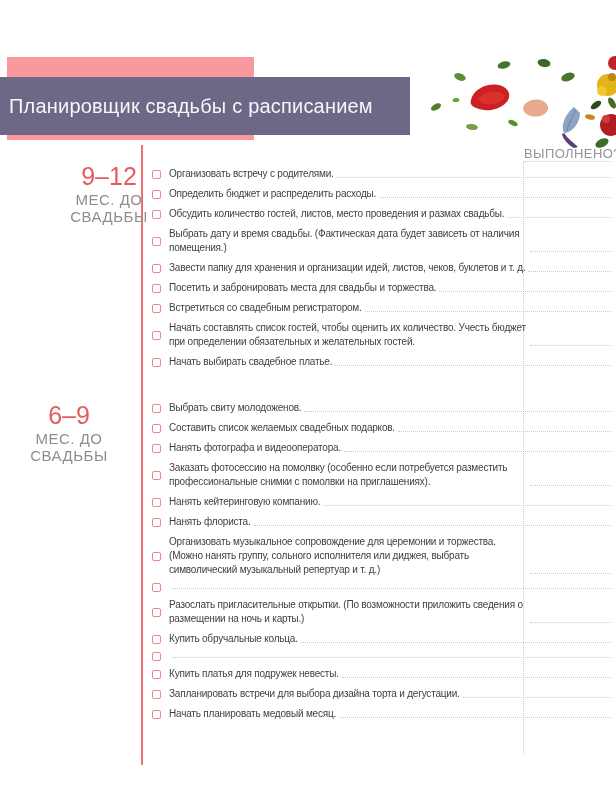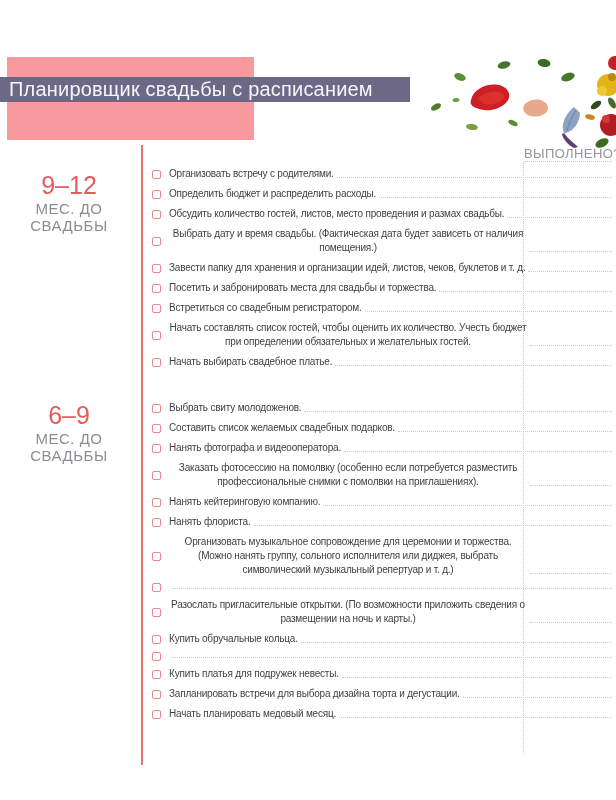--- a/index.html
+++ b/index.html
@@ -7,21 +7,21 @@
   body { font-family:"Liberation Sans", sans-serif; }
   .page {
     position:relative; width:616px; height:800px; background:#fff; overflow:hidden;
   }
   
   .pink-block {
     position:absolute; left:7px; top:57px; width:247px; height:83px;
     background:var(--accent-pink,#f8999d);
   }
   .banner {
-    position:absolute; left:0; top:77px; width:410px; height:25px;
+    position:absolute; left:0; top:77px; width:410px; height:58px;
     background:var(--banner-purple,#6e6887);
     display:flex; align-items:center;
   }
   .banner h1 {
     color:#f7f5fa; font-size:20px; font-weight:normal; padding-left:9px;
     letter-spacing:0.2px; white-space:nowrap;
   }
   .flowers { position:absolute; left:416px; top:55px; }
   .done-header {
     position:absolute; left:524px; top:146px; width:90px;
@@ -41,24 +41,24 @@
     border-left:1px dotted var(--dotted-gray,#c9cdd3);
   }
   
   .gutter-label { position:absolute; left:0; width:138px; text-align:center; }
   .gutter-label .range {
     font-size:25px; color:var(--coral,#e55b5e); line-height:26px; font-weight:normal;
   }
   .gutter-label .range-sub {
     font-size:15px; color:#8f8b94; letter-spacing:0.5px; margin-top:2px;
   }
-  .gutter-s1 { top:172px; }
+  .gutter-s1 { top:163px;margin-left:40px; }
   .gutter-s2 { top:402px; }
   
-  .section-rows { position:absolute; left:152px; width:460px; display:flex; flex-direction:column;text-align:center; }
+  .section-rows { position:absolute; left:152px; width:460px; display:flex; flex-direction:column; }
   .rows-s1 { top:165px; }
   .rows-s2 { top:399px; }
   .row { display:flex; padding:2px 0; margin-bottom:2px; }
   .checkbox {
     width:9px; height:9px; flex:0 0 9px; align-self:center;
     border:1.5px solid var(--checkbox-pink,#f0868d); border-radius:2px;
     background:#fff; margin-right:8px; cursor:pointer;
   }
   .item-text {
     max-width:358px; font-size:10px; line-height:14px; letter-spacing:-0.2px;

